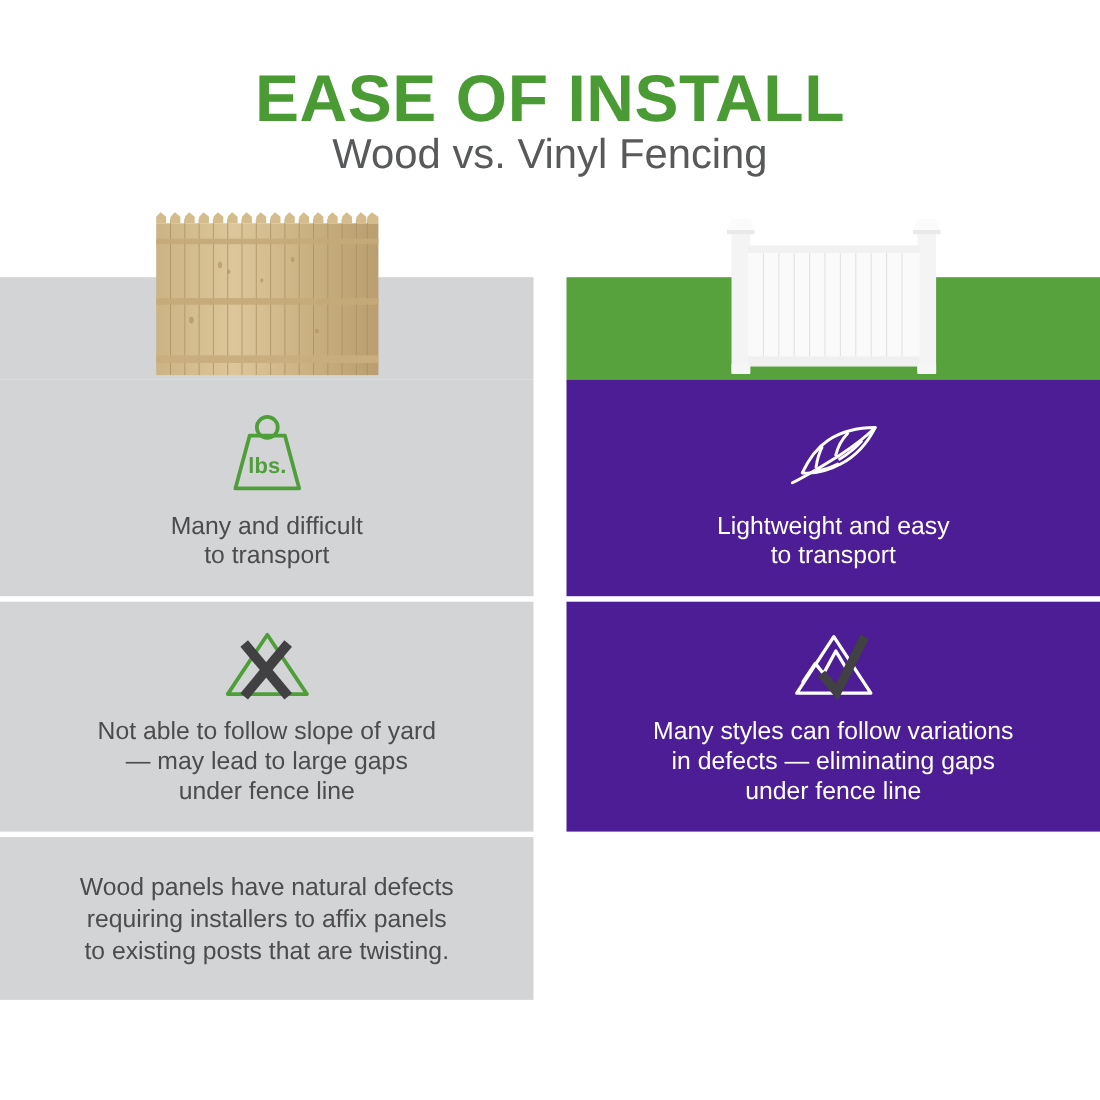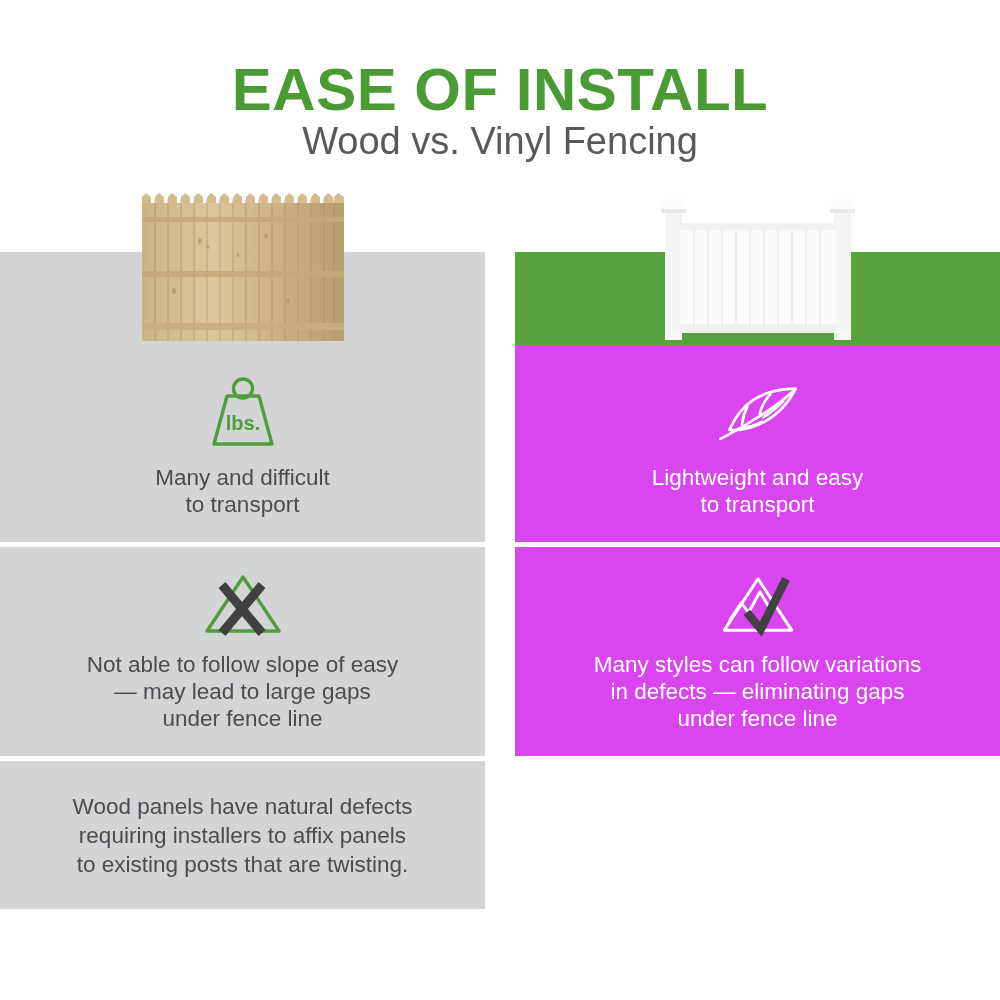--- a/index.html
+++ b/index.html
@@ -82,21 +82,21 @@
   .row {
     position: relative;
     flex: none;
     display: flex;
     flex-direction: column;
     align-items: center;
     justify-content: center;
     box-sizing: border-box;
   }
   .col-wood .row { background: #D3D4D6; }
-  .col-vinyl .row { background: #d946ef; }
+  .col-vinyl .row { background: #4c1d95; }
 
   .row-1 { height: 197px; padding-top: 6px; }
   .row-2 { height: 209px; margin-top: 5px; }
   .row-3 { height: 148px; margin-top: 5px; }
 
   .row-icon {
     width: 86px;
     height: 72px;
     margin-bottom: 16px;
     display: flex;
@@ -212,21 +212,21 @@
     <div class="row row-2">
       <div class="row-icon">
         <svg viewBox="0 0 86 66" width="86" height="66">
           <path d="M43 6 L79 60 L7 60 Z" fill="none" stroke="#4F9E3A" stroke-width="3.4" stroke-linejoin="round"></path>
           <g stroke="#414042" stroke-width="9" stroke-linecap="butt">
             <line x1="22" y1="14" x2="62" y2="62"></line>
             <line x1="62" y1="14" x2="22" y2="62"></line>
           </g>
         </svg>
       </div>
-      <div class="row-text">Not able to follow slope of easy
+      <div class="row-text">Not able to follow slope of yard
 — may lead to large gaps
 under fence line</div>
     </div>
 
     <div class="row row-3">
       <div class="row-text">Wood panels have natural defects
 requiring installers to affix panels
 to existing posts that are twisting.</div>
     </div>
   </div>

